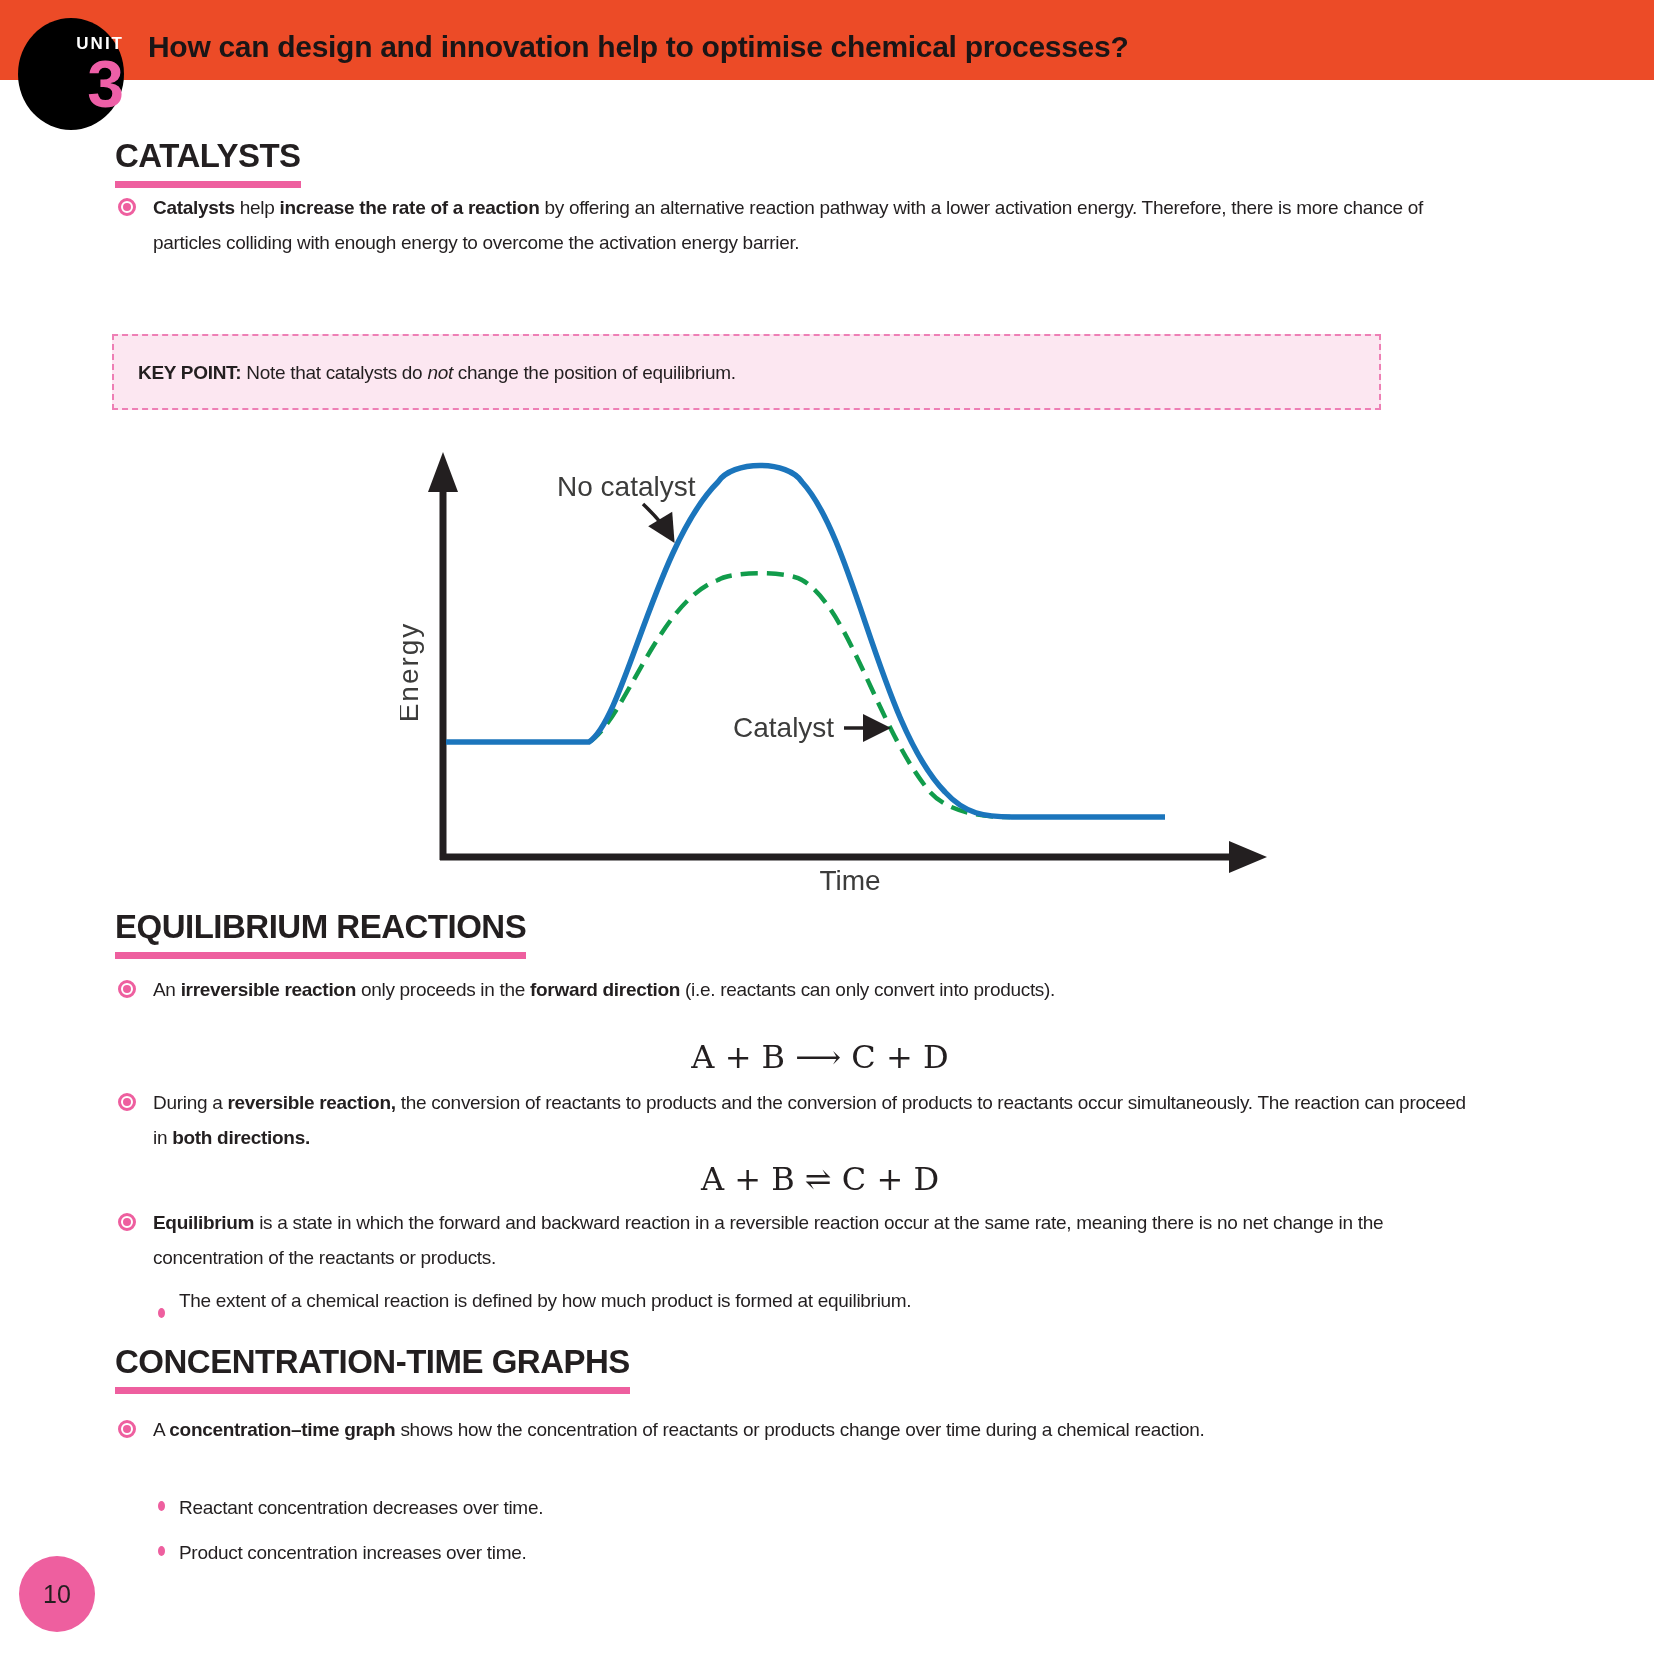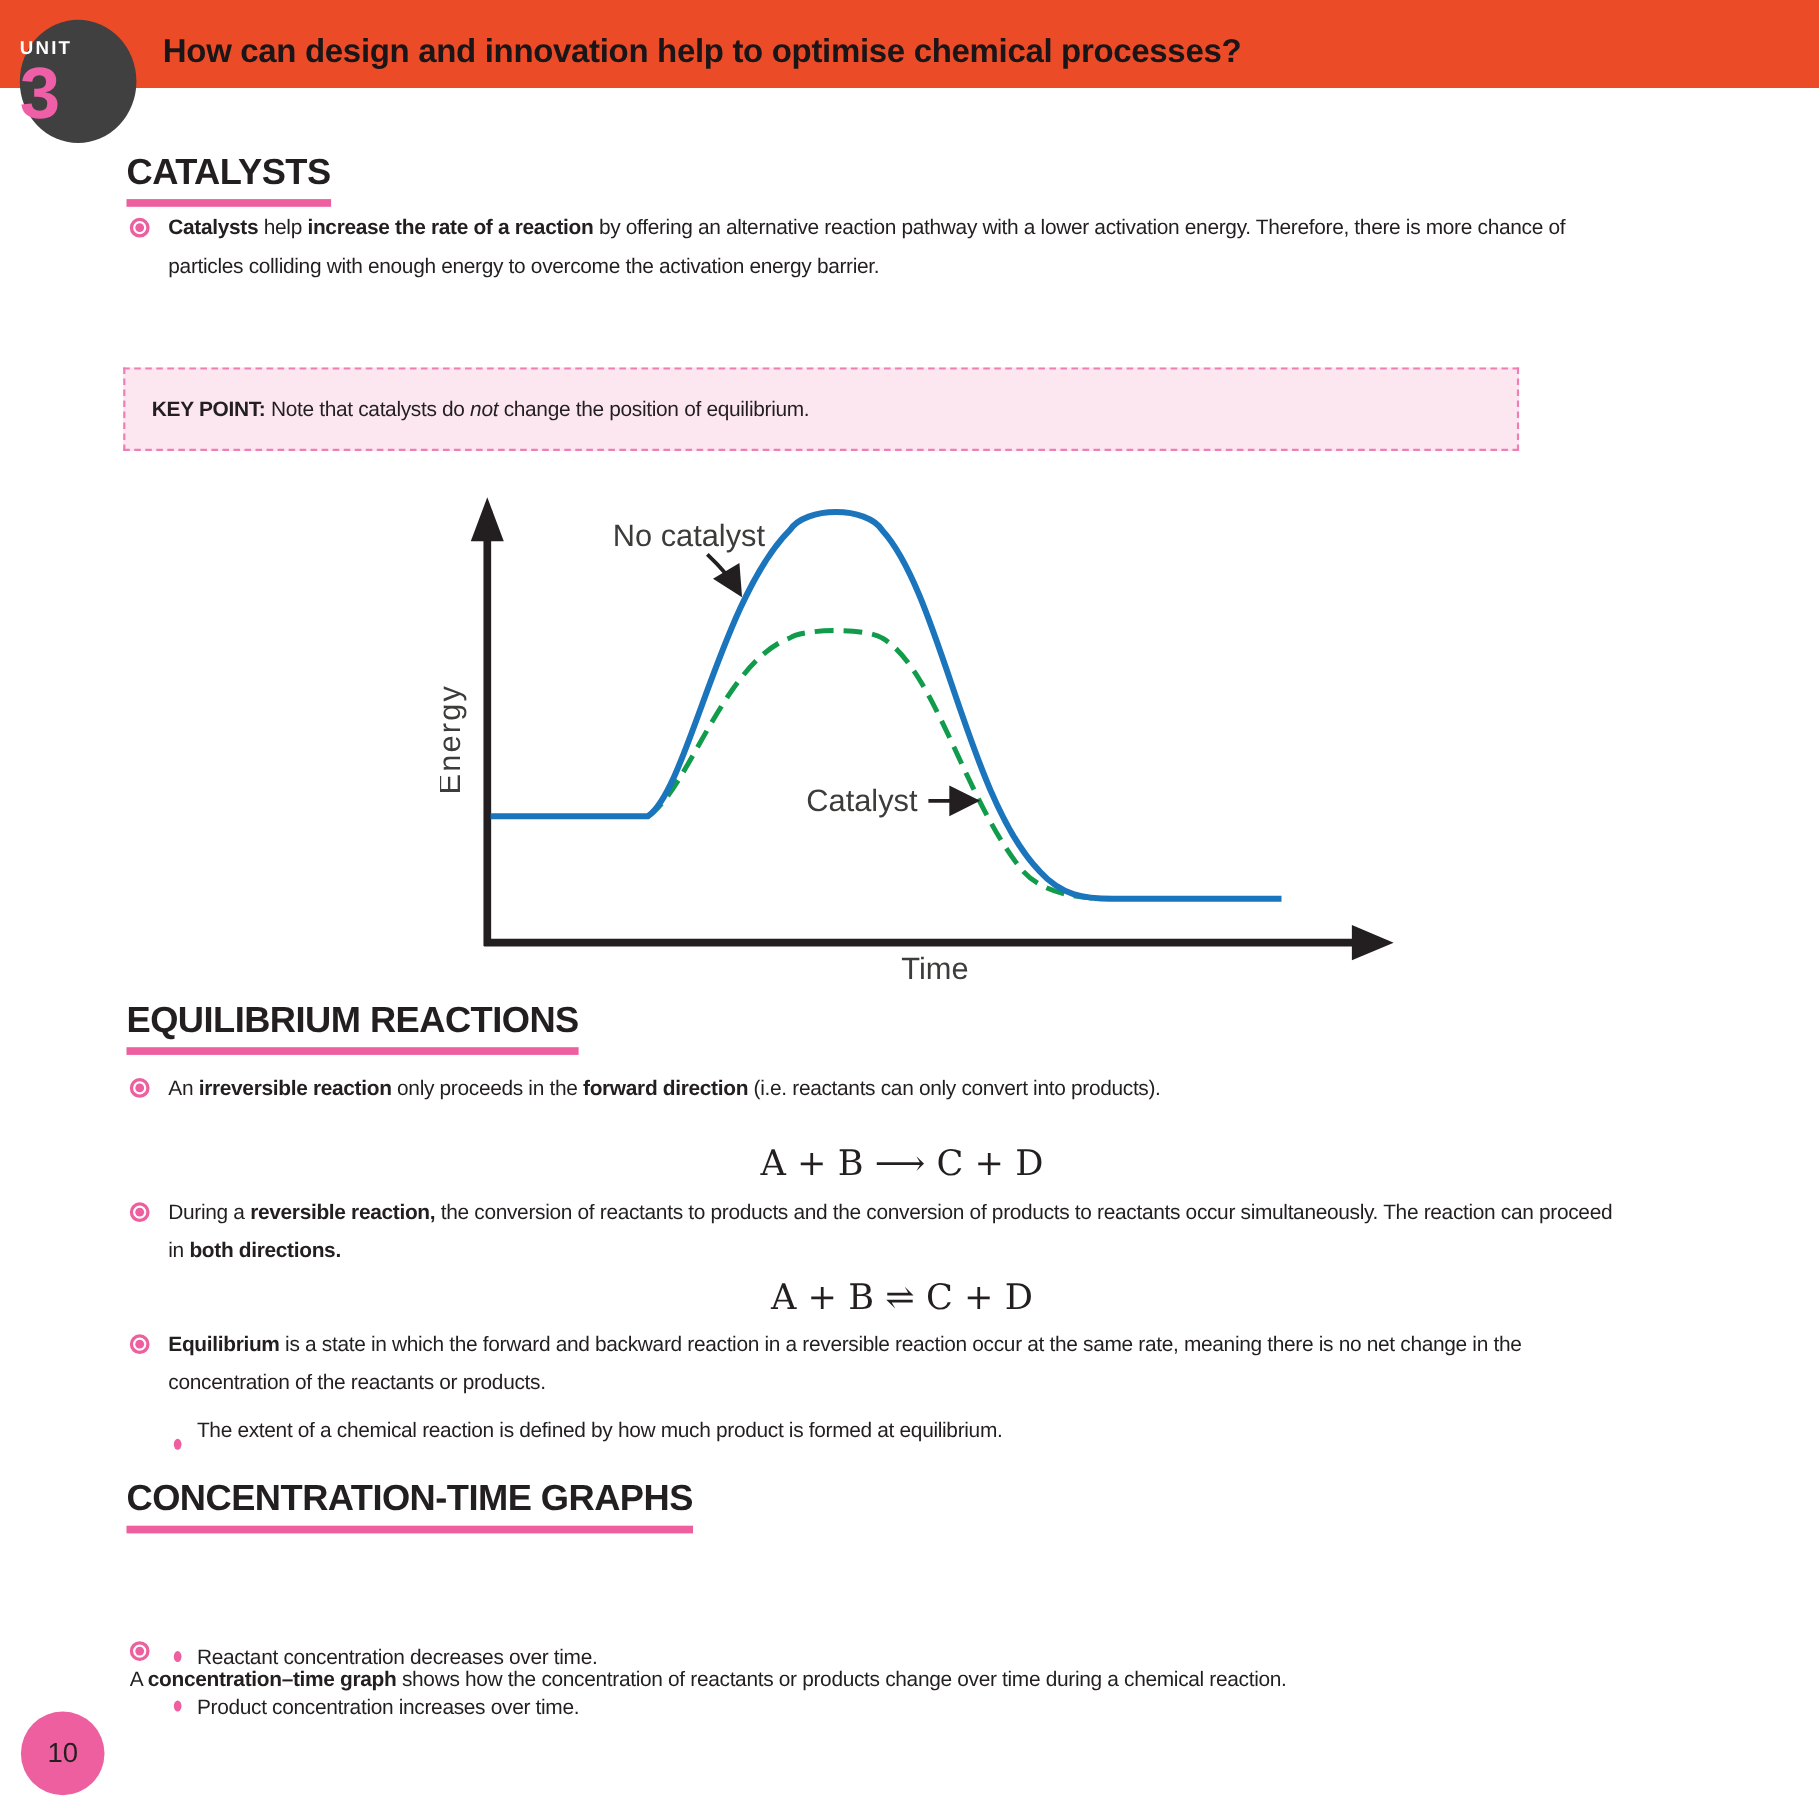--- a/index.html
+++ b/index.html
@@ -3,21 +3,21 @@
 <meta charset="utf-8">
 <style>
   html,body{margin:0;padding:0;background:#ffffff;}
   .page{position:relative;width:1654px;height:1654px;background:#ffffff;overflow:hidden;
         font-family:"Liberation Sans",sans-serif;color:#231F20;}
   
   .topbar{position:absolute;left:0;top:0;width:1654px;height:80px;background:#EC4B27;
           display:flex;align-items:center;}
   .topbar .title{margin-left:148px;font-size:30px;font-weight:700;color:#1a1516;letter-spacing:-0.3px;margin-top:14px;}
   .unit-badge{position:absolute;left:18px;top:18px;width:106px;height:112px;border-radius:50%;
-              background:#404040;z-index:5;display:flex;flex-direction:column;align-items:flex-start;justify-content:center;}
+              background:#000000;z-index:5;display:flex;flex-direction:column;align-items:flex-end;justify-content:center;}
   .unit-badge .unit-word{color:#ffffff;font-size:17px;font-weight:700;letter-spacing:2px;line-height:17px;margin-bottom:2px;}
   .unit-badge .unit-num{color:#EE5FA7;font-size:66px;font-weight:700;line-height:60px;}
   
   .h2{position:absolute;font-size:33px;font-weight:700;letter-spacing:-0.5px;color:#231F20;}
   .h2 span{display:inline-block;padding-bottom:6px;border-bottom:7px solid #EE5F9F;}
   
   .para{font-size:19px;line-height:35px;letter-spacing:-0.3px;color:#231F20;}
   .bullet-row{position:absolute;display:flex;align-items:flex-start;}
   .bullet-row .para{width:1330px;}
   .ring{flex:0 0 auto;width:12px;height:12px;border:3px solid #EE5F9F;border-radius:50%;
@@ -129,21 +129,21 @@
 
   <div class="sub-row" style="left:158px;top:1283px;align-items:flex-end;">
     <span class="subdot"></span>
     <div class="para">The extent of a chemical reaction is defined by how much product is formed at equilibrium.</div>
   </div>
 
   <div class="h2" style="left:115px;top:1343px;">
     <span>CONCENTRATION-TIME GRAPHS</span>
   </div>
 
-  <div class="bullet-row" style="left:118px;top:1484px;flex-direction:column;">
+  <div class="bullet-row" style="left:118px;top:1412px;">
     <span class="ring">
         <span class="dot"></span>
       </span>
     <div class="para"><span>A </span><b>concentration–time graph</b><span> shows how the concentration of reactants or products change over time during a chemical reaction.</span></div>
   </div>
 
   <div class="sub-row" style="left:158px;top:1535px;">
     <span class="subdot"></span>
     <div class="para">Product concentration increases over time.</div>
   </div>

